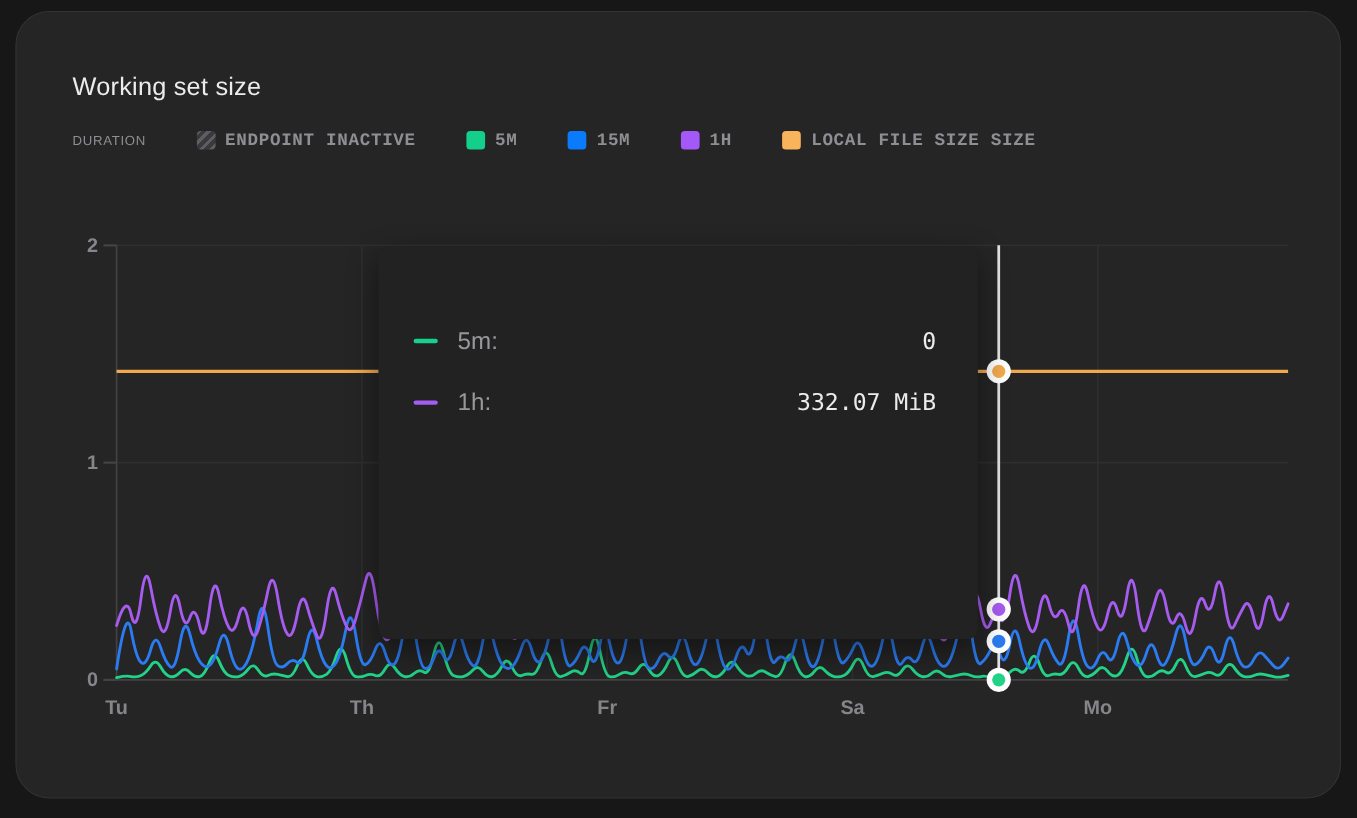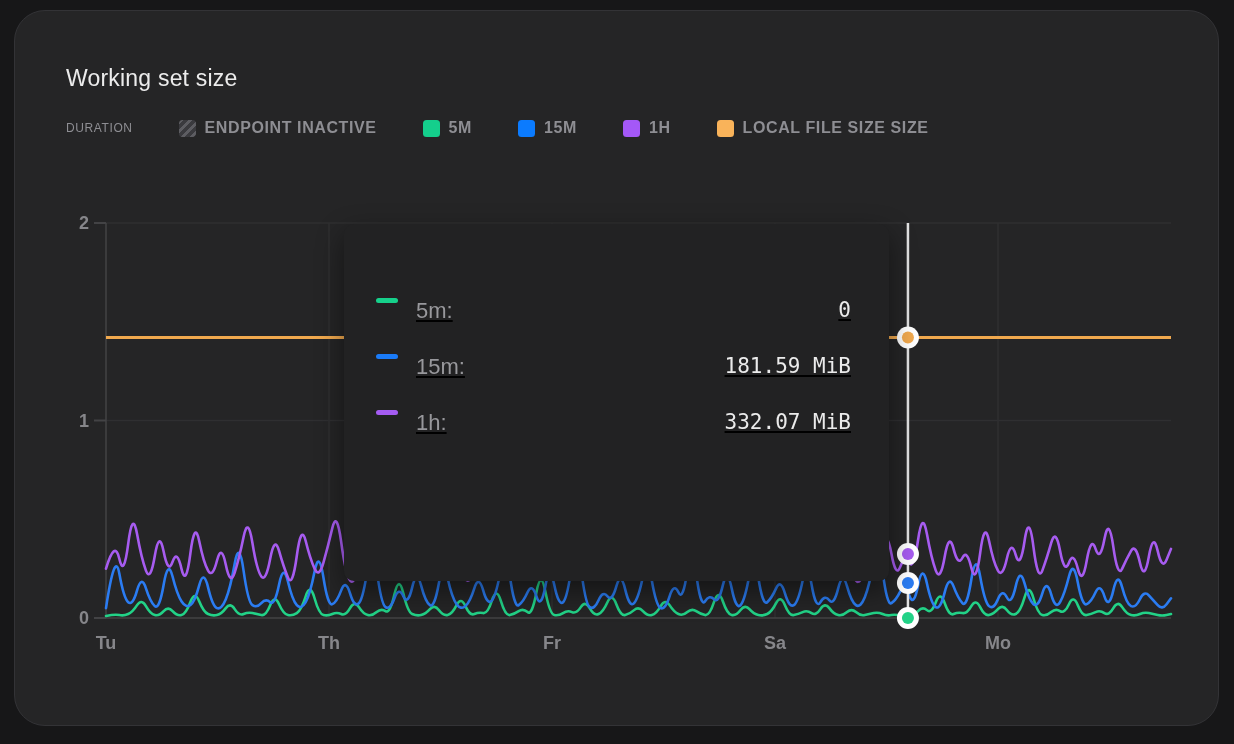--- a/index.html
+++ b/index.html
@@ -13,40 +13,40 @@
     position:absolute; left:51px; top:54px;
     font-size:23px; font-weight:500; color:#ececec; letter-spacing:0.2px;
   }
   .legend {
     position:absolute; left:51px; top:106px; height:22px;
     display:flex; align-items:center; gap:46px;
   }
   .legend-duration {
     font-size:12px; font-weight:400; color:#8e8e93; letter-spacing:0.6px;
   }
-  .legend-item { display:flex; align-items:flex-end; gap:9px; }
+  .legend-item { display:flex; align-items:flex-start; gap:9px;font-family:Liberation Mono, monospace; }
   .legend-item .label {
     font-size:16px; font-weight:700; color:#8e8e93; letter-spacing:0.6px;
   }
   .swatch { width:17px; height:17px; border-radius:3.5px; flex:0 0 auto; }
   .swatch-hatched {
     background:repeating-linear-gradient(135deg,#5d5d62 0 3px,#3a3a3e 3px 6.5px);
   }
   .chart-wrap { position:absolute; left:0; top:0; width:1203px; height:714px; }
   svg.chart { position:absolute; left:0; top:0; }
   .tooltip {
     position:absolute; left:329px; top:213px; width:545px; height:357px;
     background:#222223; border-radius:10px;
     box-shadow:0 10px 28px rgba(0,0,0,0.45);
     padding:34px 38px 0 32px;
     z-index:5;
   }
   .tooltip-title { font-size:23px; color:#d8d8d8; letter-spacing:0.2px; }
   .tooltip-rows { margin-top:40px; display:flex; flex-direction:column; gap:32px; }
-  .tooltip-row { display:flex; height:24px;text-decoration:underline; }
+  .tooltip-row { display:flex; align-items:center; height:24px; }
   .tooltip-dash { width:22px; height:4.5px; border-radius:3px; flex:0 0 auto; }
   .tooltip-label { margin-left:18px; font-size:22px; color:#98989c; }
   .tooltip-value {
     margin-left:auto; font-size:21px; color:#ebebeb;
     font-family:"DejaVu Sans Mono", monospace; white-space:pre;
   }
 </style>
 </head>
 <body>
 
@@ -120,25 +120,20 @@
       </svg>
 
     <div class="tooltip">
       <div class="tooltip-rows">
         <div class="tooltip-row">
           <span class="tooltip-dash" style="background-color: rgb(22, 209, 139);"></span>
           <span class="tooltip-label">5m:</span>
           <span class="tooltip-value">0</span>
         </div>
         <div class="tooltip-row">
-          <span class="tooltip-dash" style="background-color: rgb(26, 123, 248);"></span>
-          <span class="tooltip-label">15m:</span>
-          <span class="tooltip-value">181.59 MiB</span>
-        </div>
-        <div class="tooltip-row">
           <span class="tooltip-dash" style="background-color: rgb(165, 92, 242);"></span>
           <span class="tooltip-label">1h:</span>
           <span class="tooltip-value">332.07 MiB</span>
         </div>
       </div>
     </div>
   </div>
 </div>
 
 </body></html>

